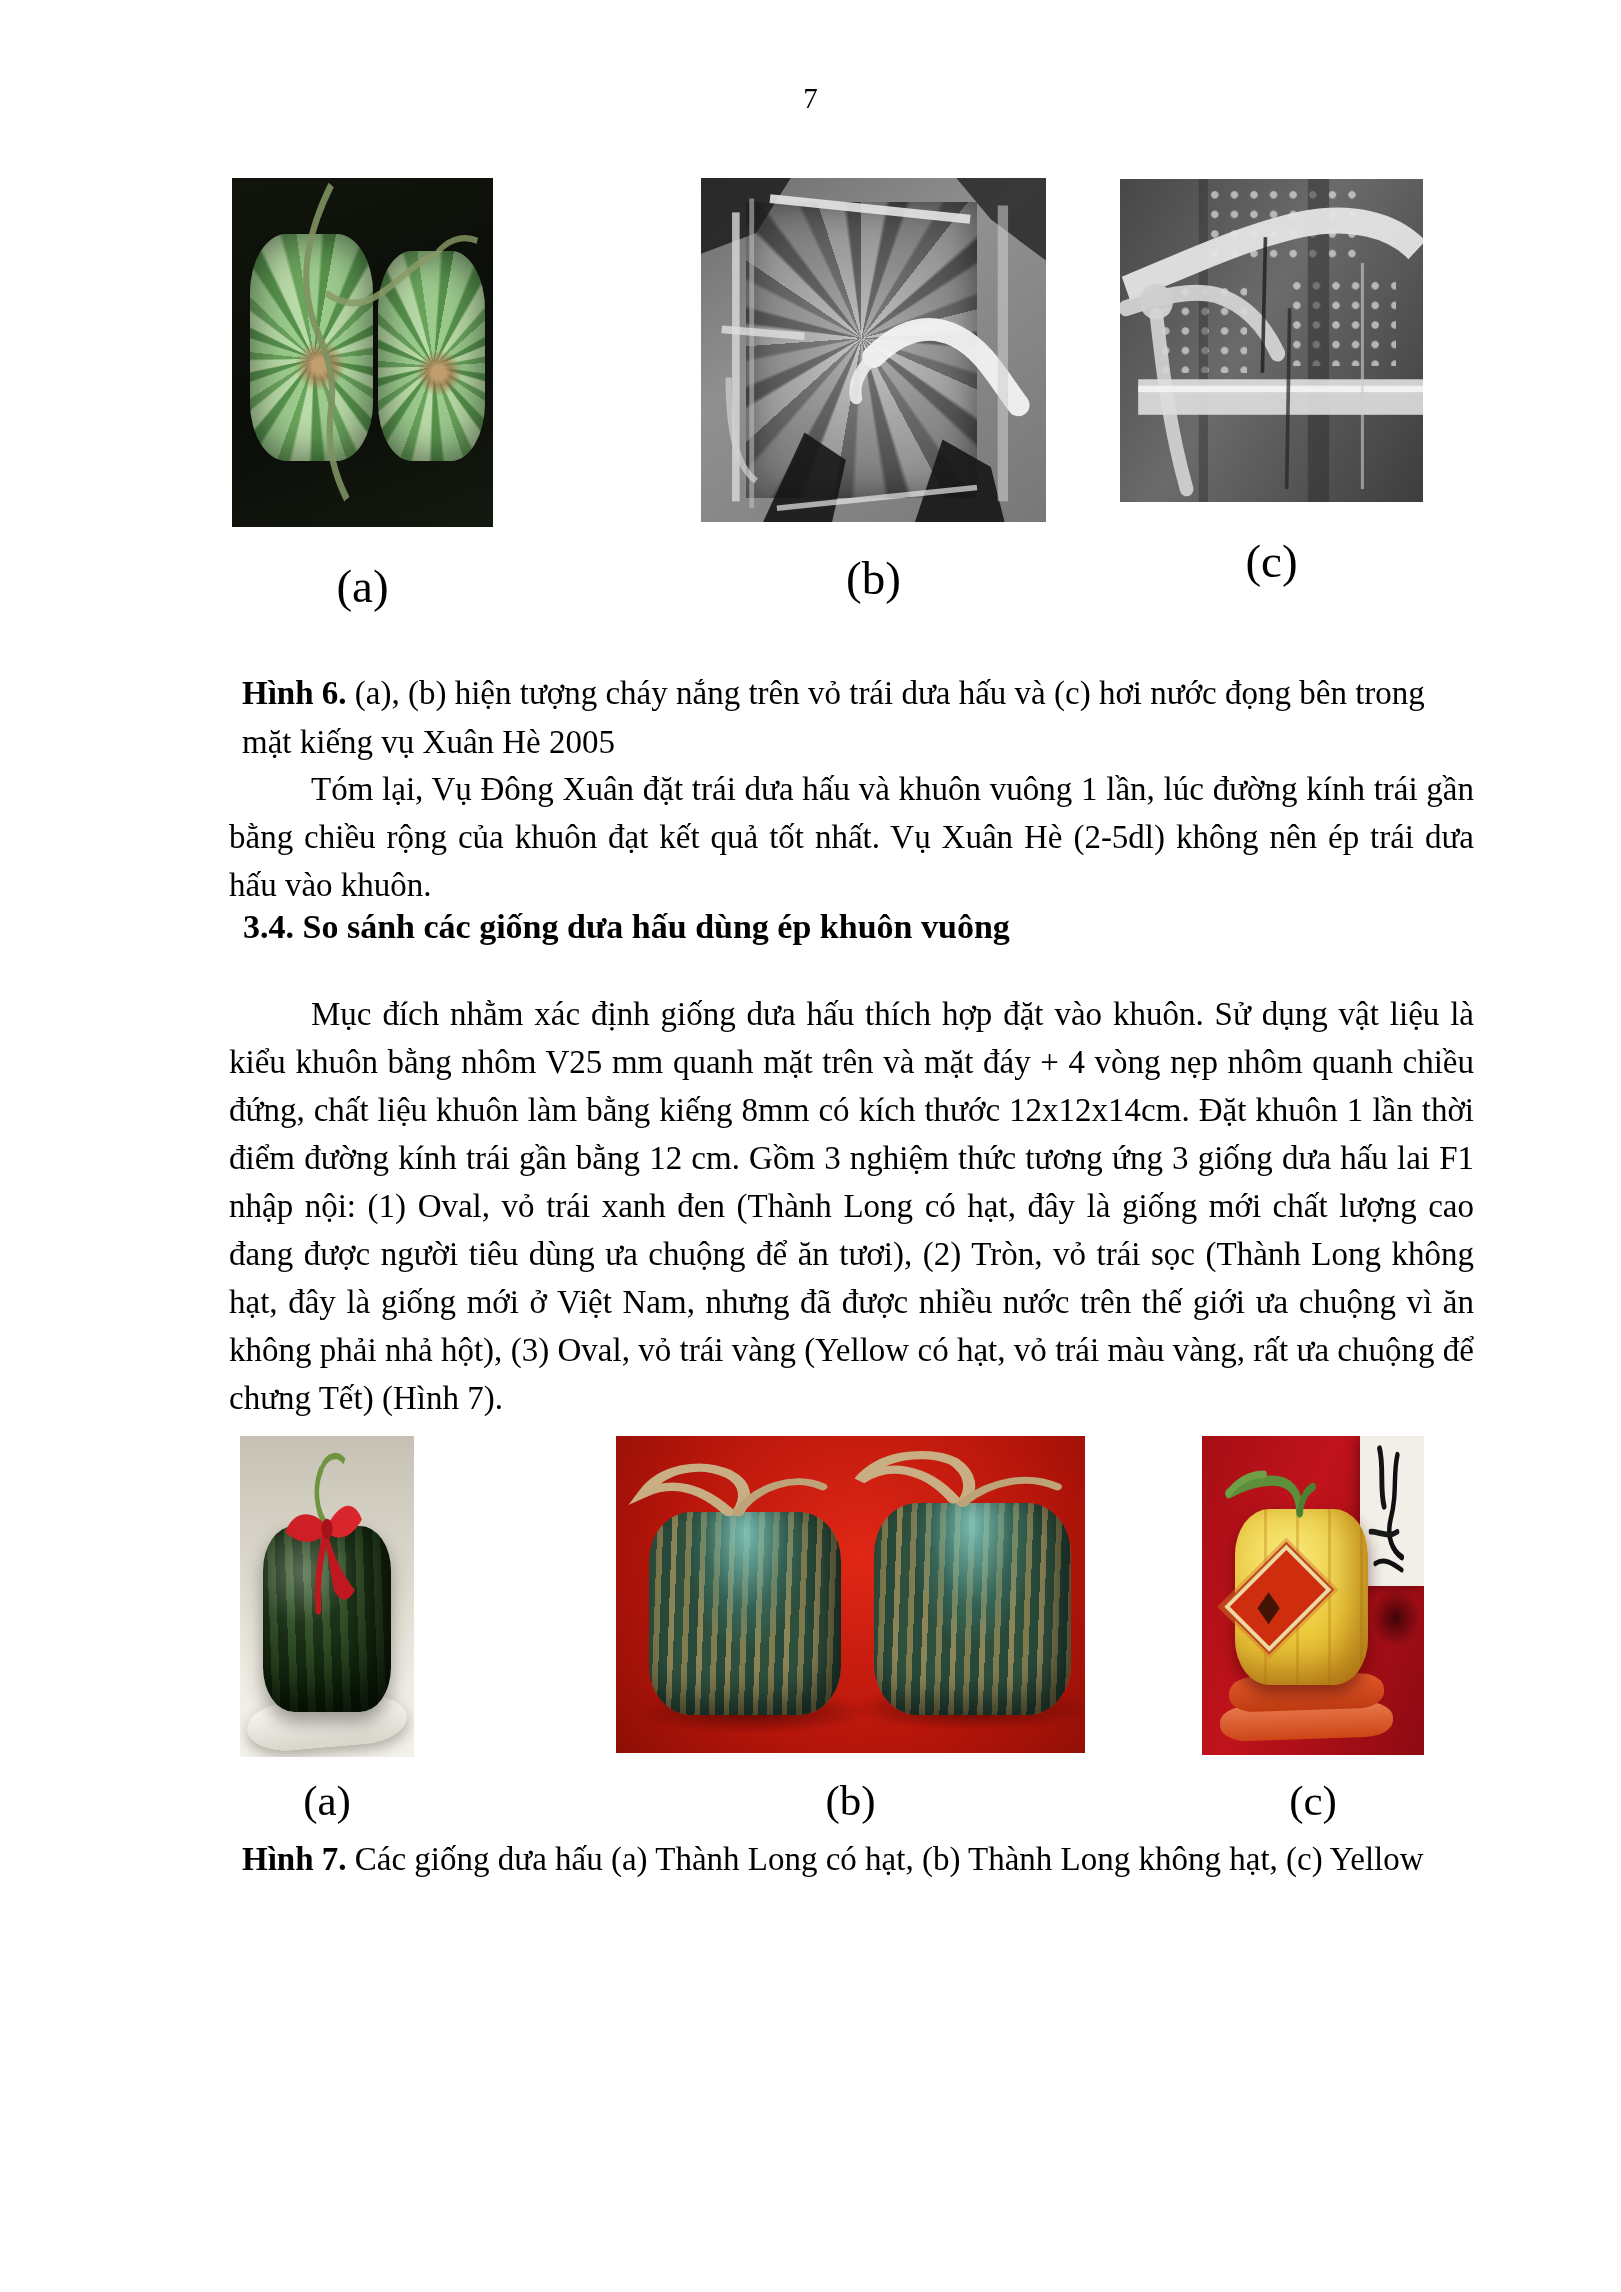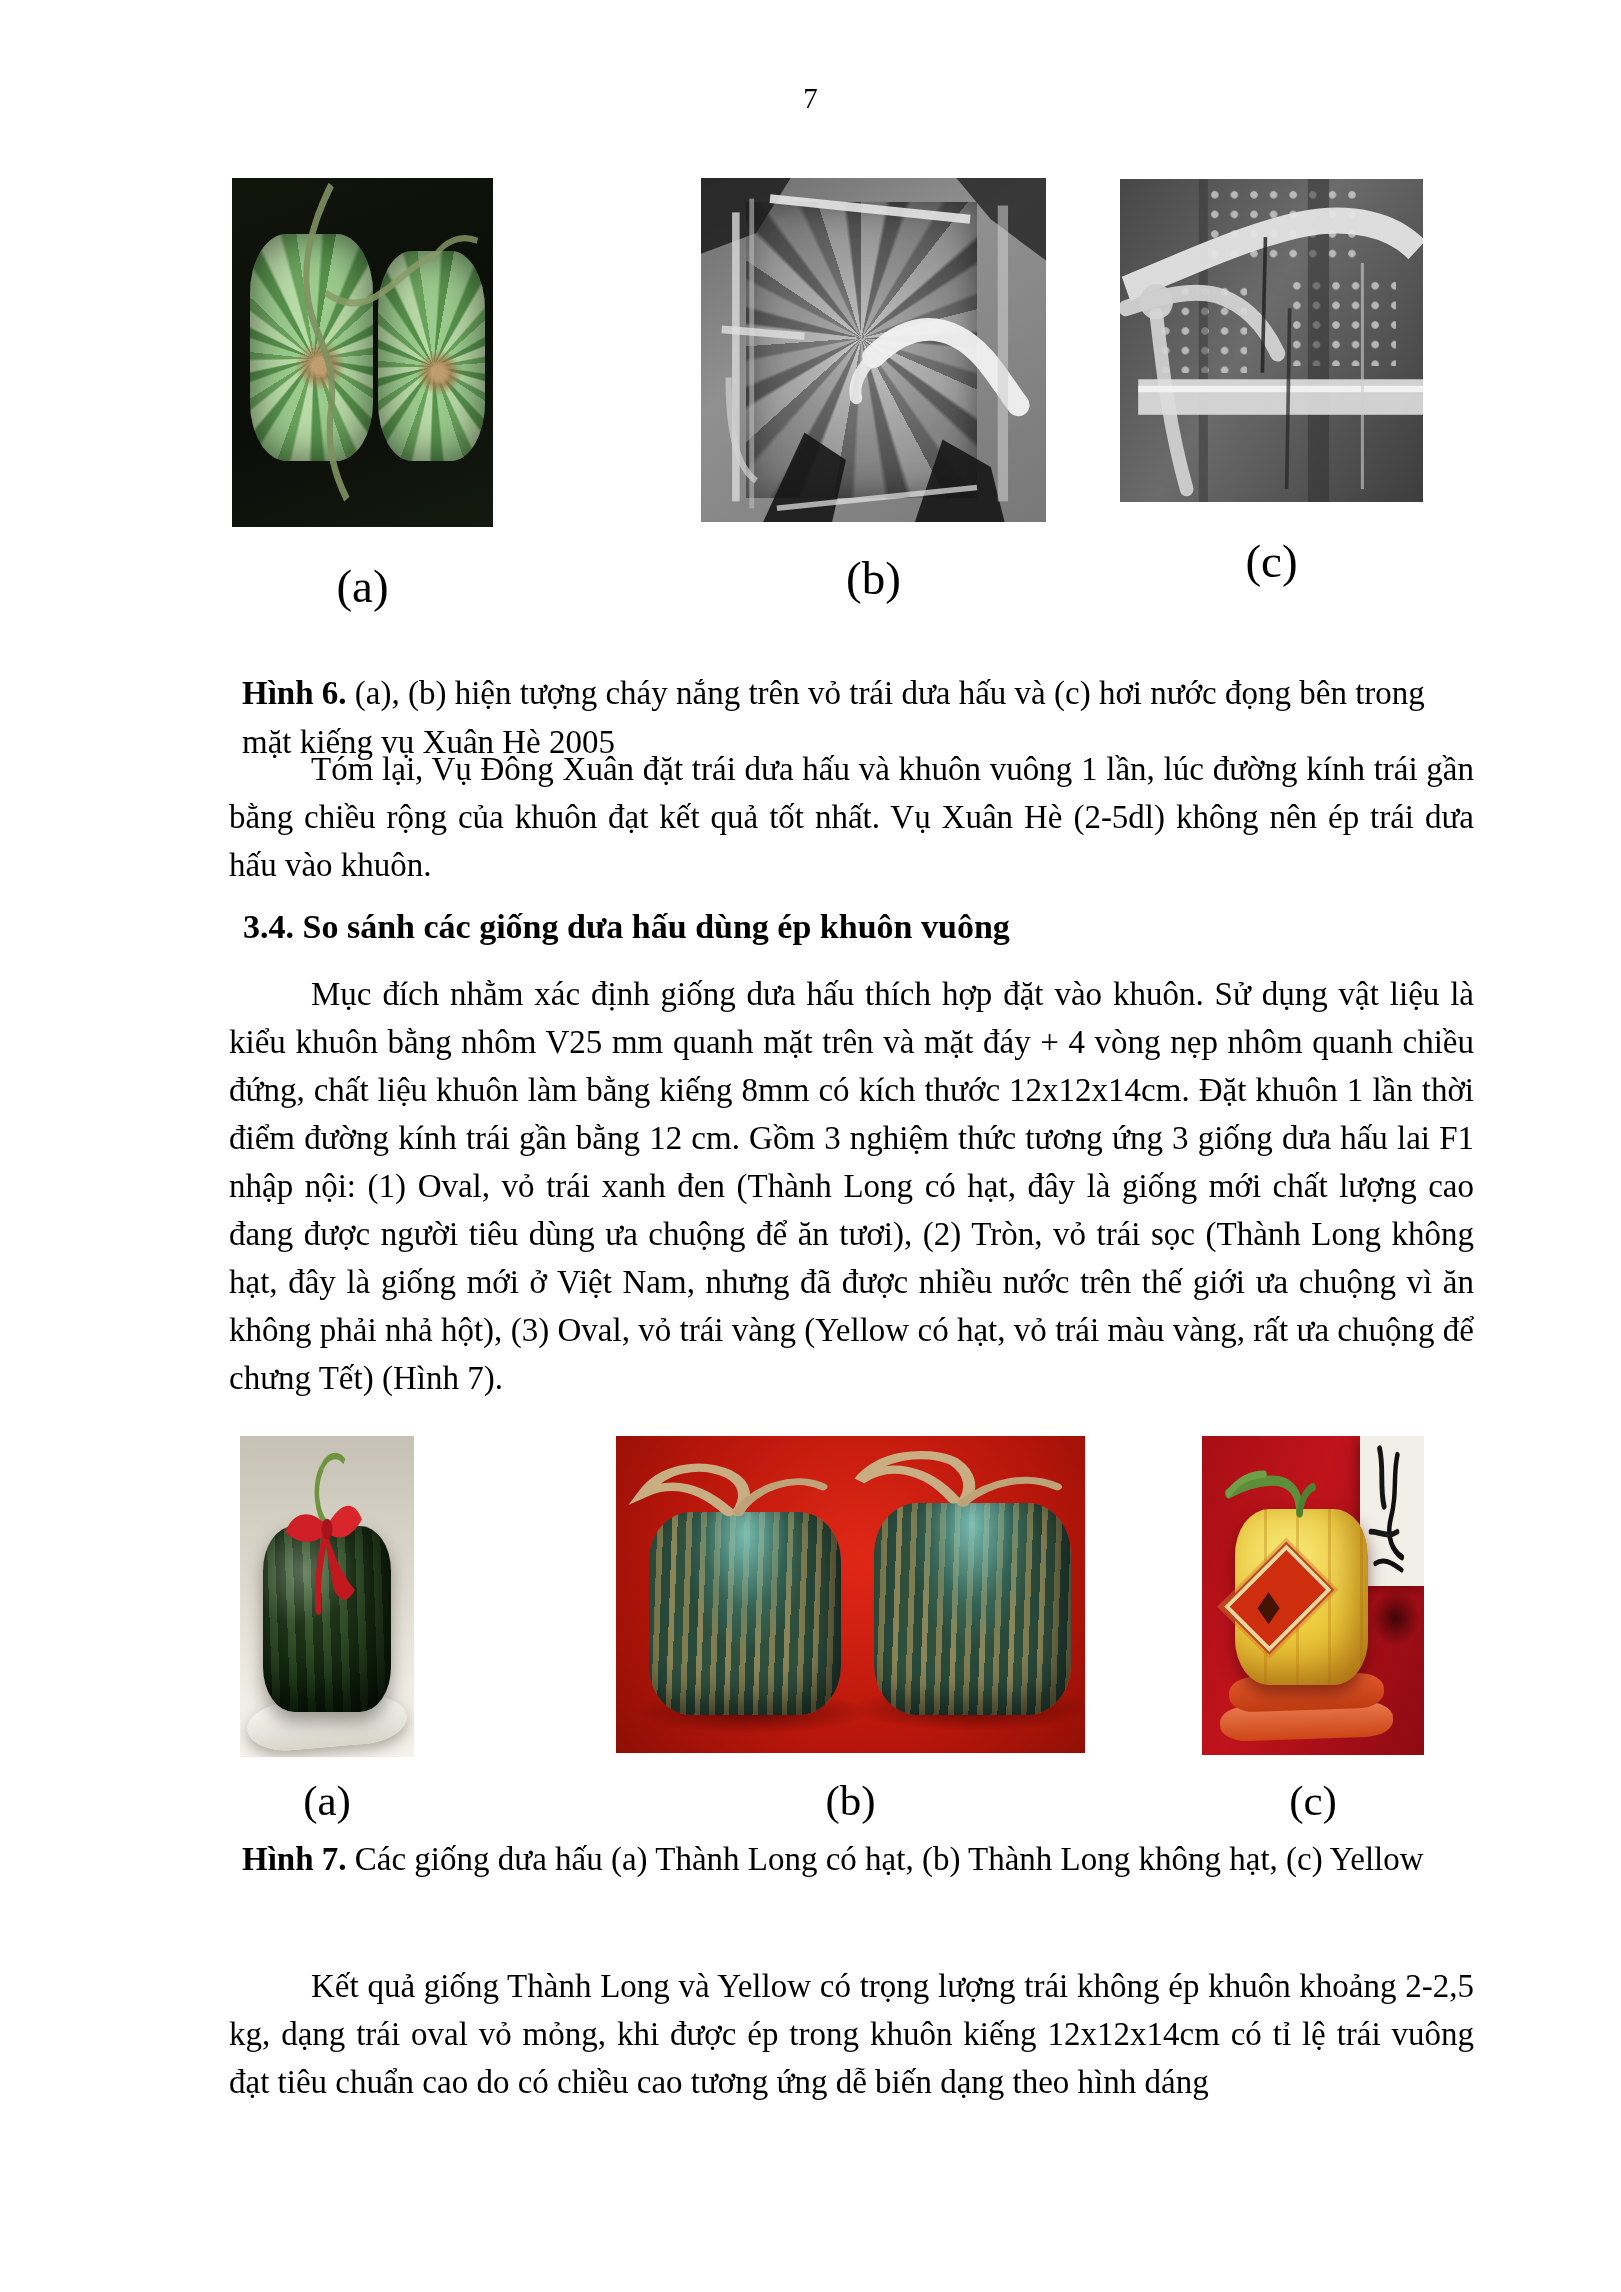--- a/index.html
+++ b/index.html
@@ -3,21 +3,21 @@
 <meta charset="utf-8">
 <style>
   html,body { margin:0; padding:0; background:#888; }
   #page {
     position:relative; width:1621px; height:2293px; background:#ffffff;
     font-family:"Liberation Serif", serif; color:#000; overflow:hidden;
   }
   .abs { position:absolute; }
   .pagenum { top:82px; left:0; width:1621px; text-align:center; font-size:29px; }
   .body-text { font-size:33px; line-height:48px; text-align:justify; }
-  .indent { text-indent:82px; }
+  .indent { text-indent:82px;margin-top:20px; }
   .caption { font-size:33px; line-height:49px; text-align:left; }
   .caption .b { font-weight:bold; }
   .heading { font-size:34px; font-weight:bold; }
   .figlabel { text-align:center; font-size:47px; }
   .figlabel2 { text-align:center; font-size:43px; }
 
   .photo { position:absolute; overflow:hidden; }
   .photo svg { position:absolute; left:0; top:0; width:100%; height:100%; }
 
   
@@ -227,16 +227,15 @@
   </div>
 
   <div class="abs figlabel2" style="left:240px; top:1776px; width:174px;">(a)</div>
   <div class="abs figlabel2" style="left:616px; top:1776px; width:469px;">(b)</div>
   <div class="abs figlabel2" style="left:1202px; top:1776px; width:222px;">(c)</div>
 
   <div class="abs caption" style="left:242px; top:1835px; width:1228px;font-family:Liberation Serif, serif;">
     <span class="b">Hình 7.</span><span> Các giống dưa hấu (a) Thành Long có hạt, (b) Thành Long không hạt, (c) Yellow</span>
   </div>
 
-  <div class="abs body-text indent" style="left:229px; top:1962px; width:1245px;">Kết quả giống Thành Long và Yellow có trọng lượng trái không ép khuôn khoảng 2-2,5 kg, dạng trái oval vỏ mỏng, khi được ép trong khuôn kiếng 12x12x14cm có tỉ lệ trái vuông đạt tiêu chuẩn cao do có chiều cao tương ứng dễ biến dạng theo hình dáng</div>
 
 </div>
 
 
 </body></html>

